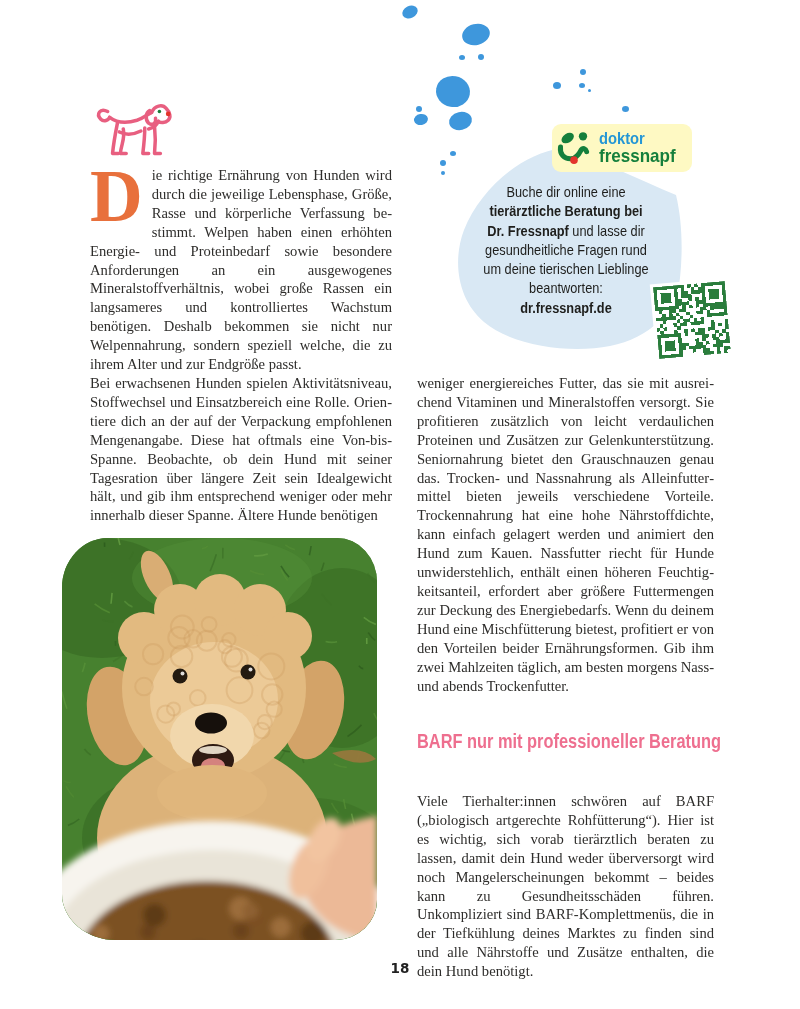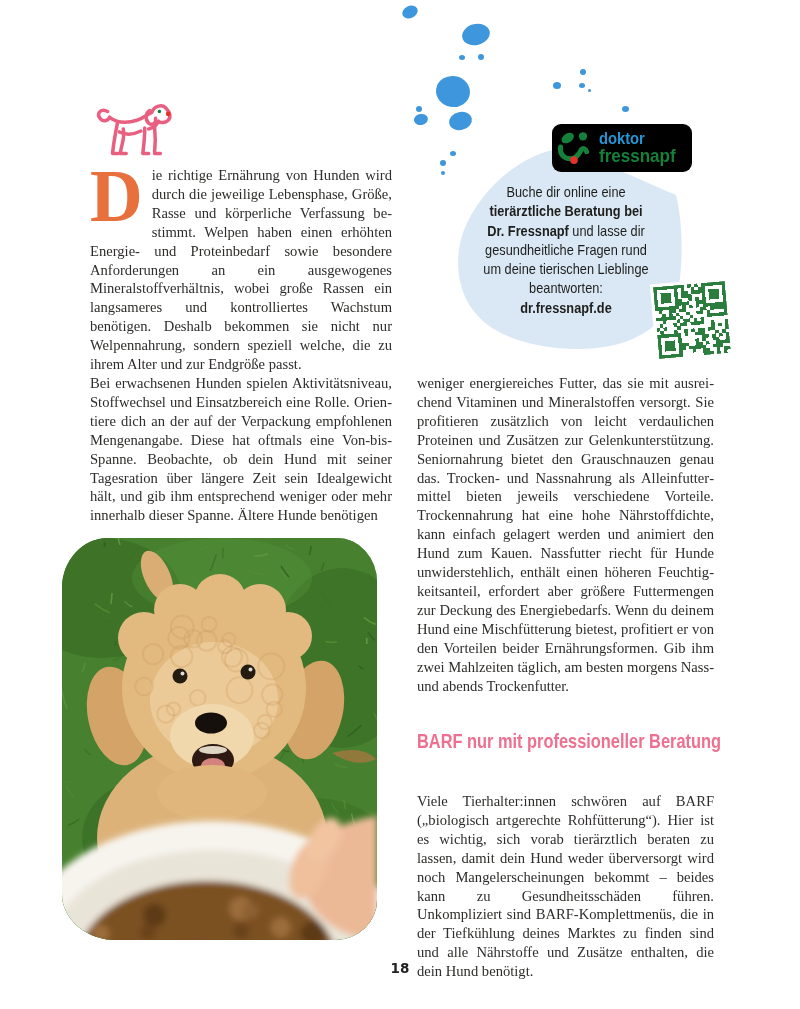--- a/index.html
+++ b/index.html
@@ -16,21 +16,21 @@
           transform:scaleX(.78);transform-origin:0 50%;}
   .p-right2{position:absolute;left:417px;top:792px;width:297px;}
   
   .dot{position:absolute;background:#3e97dc;border-radius:50%;}
   
   .blob-svg{position:absolute;left:448px;top:142px;}
   .bubble-text{position:absolute;left:450px;top:183px;width:232px;text-align:center;
                font-family:"Liberation Sans",sans-serif;font-size:14.5px;line-height:19.3px;
                color:#1e1e1c;transform:scaleX(.88);transform-origin:50% 0;}
   .bubble-text .b{font-weight:700;}
-  .logo-box{position:absolute;left:552px;top:124px;width:140px;height:48px;background:#000000;
+  .logo-box{position:absolute;left:552px;top:124px;width:140px;height:48px;background:#fef9c3;
             border-radius:9px;display:flex;align-items:center;gap:7px;padding-left:4px;box-sizing:border-box;}
   .logo-words{display:flex;flex-direction:column;line-height:.92;transform:scaleX(.92);transform-origin:0 50%;
               font-family:"Liberation Sans",sans-serif;font-weight:700;}
   .logo-w1{font-size:16px;color:#2496d5;}
   .logo-w2{font-size:18.5px;color:#157f3c;}
   .qr-wrap{position:absolute;left:653px;top:281px;width:72px;height:72px;background:#fff;padding:3px;
            transform:rotate(-5deg);}
   .qr-wrap svg{display:block;width:100%;height:100%;shape-rendering:crispEdges;}
   
   .photo{position:absolute;left:62px;top:538px;width:315px;height:402px;overflow:hidden;

